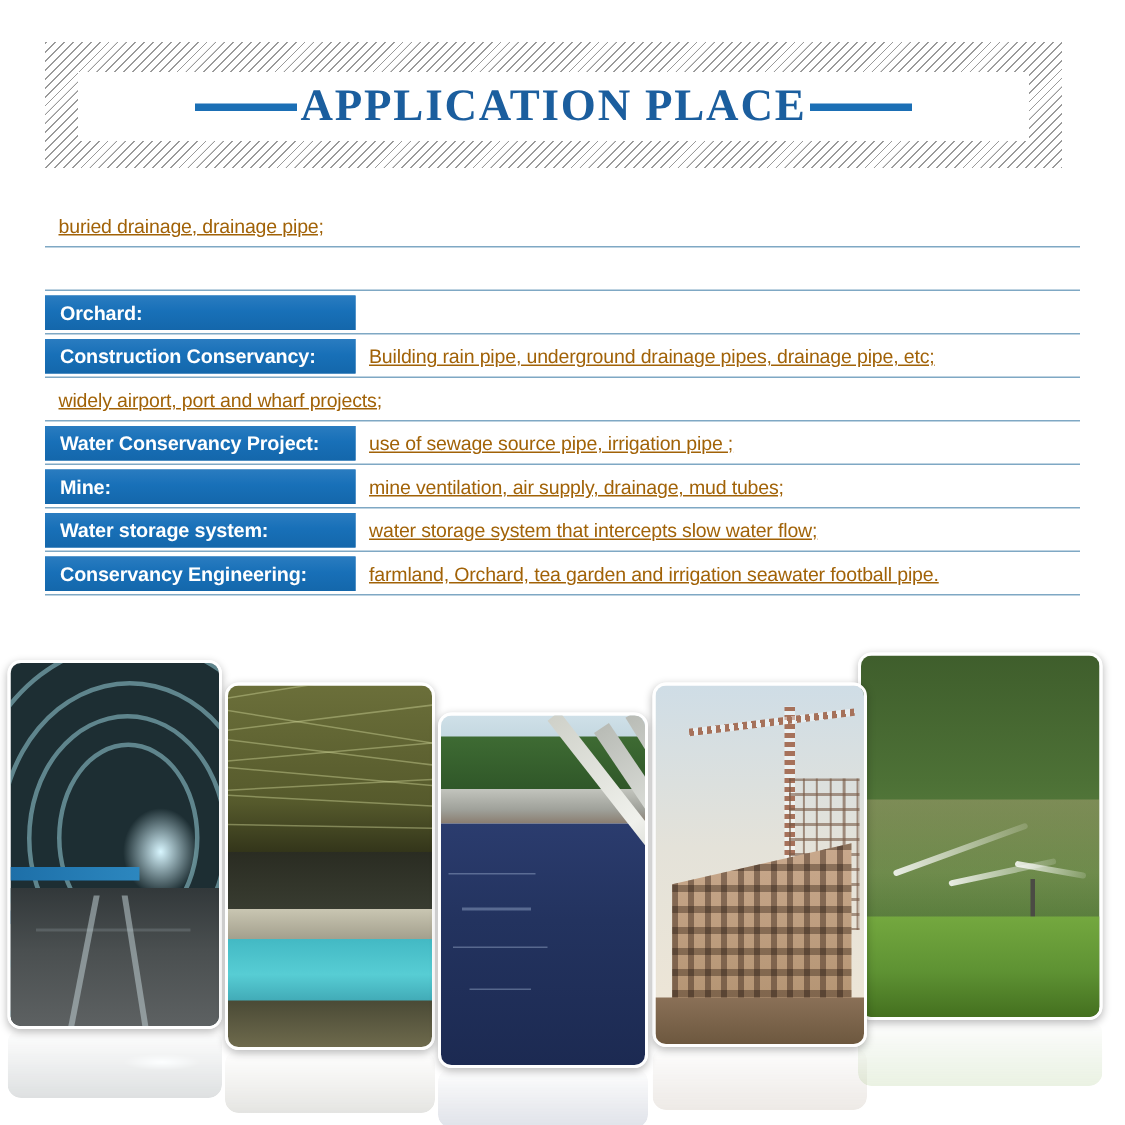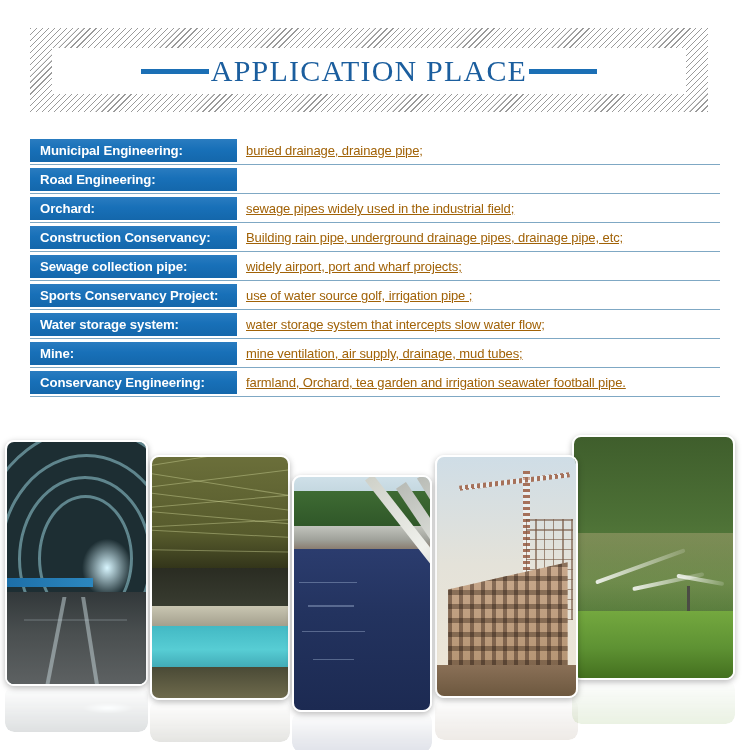--- a/index.html
+++ b/index.html
@@ -45,21 +45,21 @@
   }
   .title-rule {
     height: 5px;
     background: #1b6fb5;
     flex: 0 0 auto;
   }
   .title-rule.left  { width: 68px; margin-right: 2px; }
   .title-rule.right { width: 68px; margin-left: 2px; }
   #page-title {
     font-family: "Liberation Serif", serif;
-    font-weight: normal;
+    font-weight: bold;
     font-size: 30px;
     letter-spacing: 1.2px;
     color: #1b5e9e;
     white-space: nowrap;
     line-height: 1;
   }
 
   
   #spec-list {
     position: absolute;
@@ -284,64 +284,60 @@
 </div>
 <div id="header-inner">
   <span class="title-rule left"></span>
   <span id="page-title">APPLICATION PLACE</span>
   <span class="title-rule right"></span>
 </div>
 
 <div id="spec-list">
 
   <div class="spec-row">
-    <div class="spec-label">Municipal Engineering:</div>
     <div class="spec-desc">buried drainage, drainage pipe;</div>
     <div class="spec-underline"></div>
   </div>
 
   <div class="spec-row">
-    <div class="spec-label">Road Engineering:</div>
     <div class="spec-underline"></div>
   </div>
 
   <div class="spec-row">
     <div class="spec-label">Orchard:</div>
-    <div class="spec-desc">sewage pipes widely used in the industrial field;</div>
     <div class="spec-underline"></div>
   </div>
 
   <div class="spec-row">
     <div class="spec-label">Construction Conservancy:</div>
     <div class="spec-desc">Building rain pipe, underground drainage pipes, drainage pipe, etc;</div>
     <div class="spec-underline"></div>
   </div>
 
   <div class="spec-row">
-    <div class="spec-label">Sewage collection pipe:</div>
     <div class="spec-desc">widely airport, port and wharf projects;</div>
     <div class="spec-underline"></div>
   </div>
 
 
   <div class="spec-row">
-    <div class="spec-label">Sports Conservancy Project:</div>
-    <div class="spec-desc">use of water source golf, irrigation pipe ;</div>
+    <div class="spec-label">Water Conservancy Project:</div>
+    <div class="spec-desc">use of sewage source pipe, irrigation pipe ;</div>
+    <div class="spec-underline"></div>
+  </div>
+
+  <div class="spec-row">
+    <div class="spec-label">Mine:</div>
+    <div class="spec-desc">mine ventilation, air supply, drainage, mud tubes;</div>
     <div class="spec-underline"></div>
   </div>
 
   <div class="spec-row">
     <div class="spec-label">Water storage system:</div>
     <div class="spec-desc">water storage system that intercepts slow water flow;</div>
-    <div class="spec-underline"></div>
-  </div>
-
-  <div class="spec-row">
-    <div class="spec-label">Mine:</div>
-    <div class="spec-desc">mine ventilation, air supply, drainage, mud tubes;</div>
     <div class="spec-underline"></div>
   </div>
 
   <div class="spec-row">
     <div class="spec-label">Conservancy Engineering:</div>
     <div class="spec-desc">farmland, Orchard, tea garden and irrigation seawater football pipe.</div>
     <div class="spec-underline"></div>
   </div>
 
 </div>

